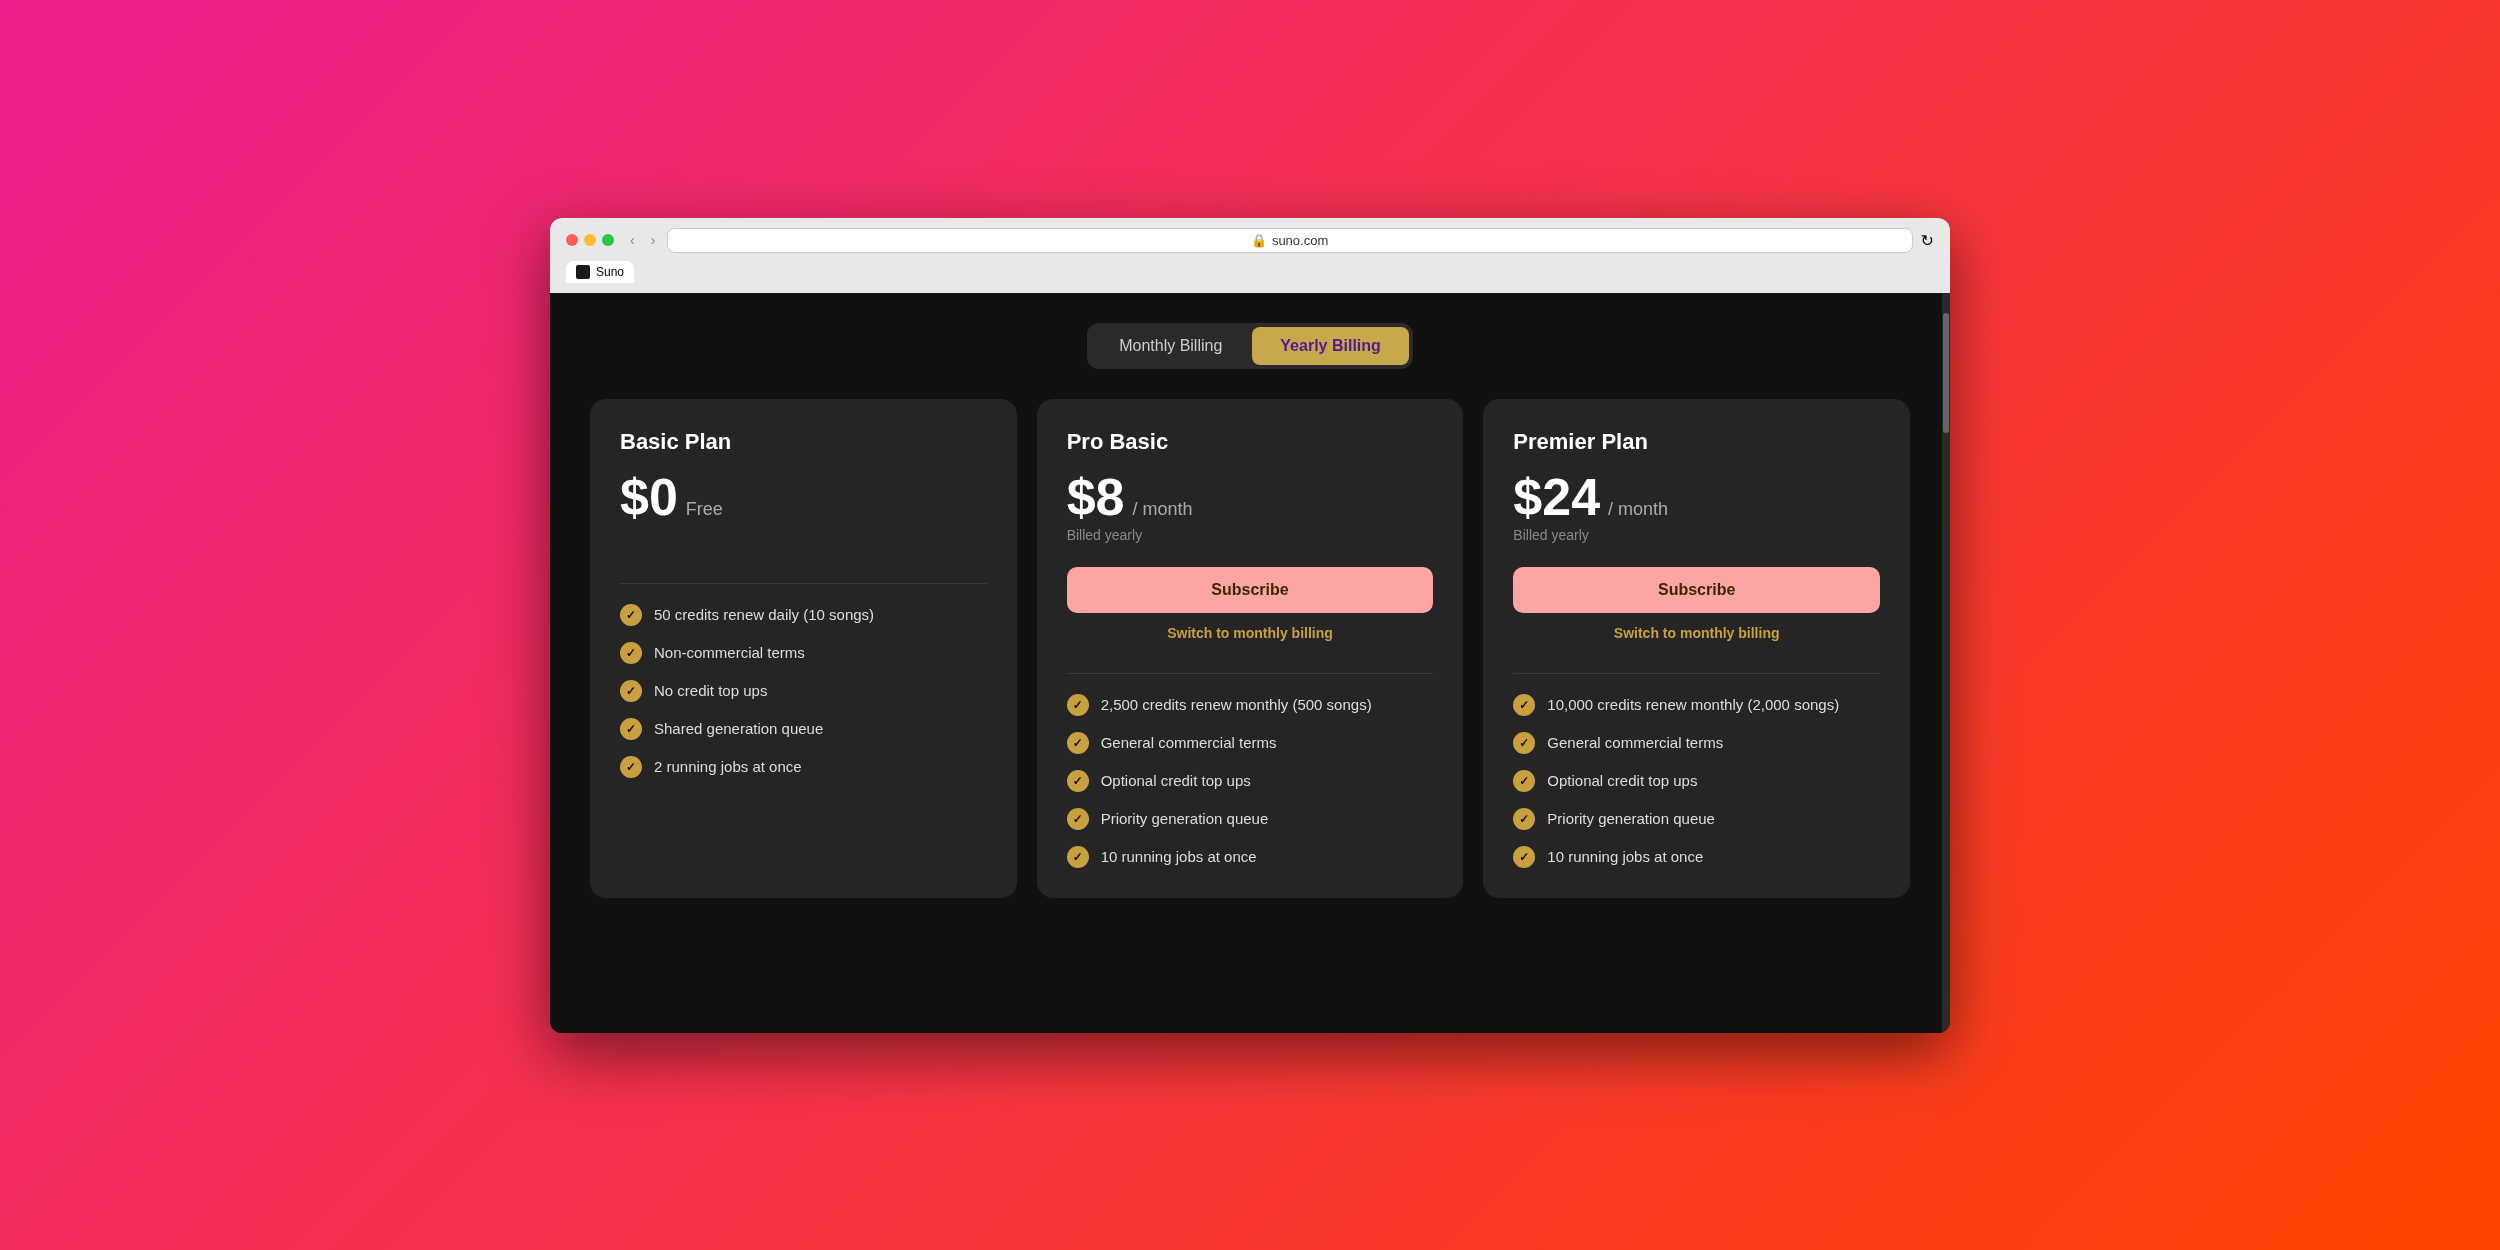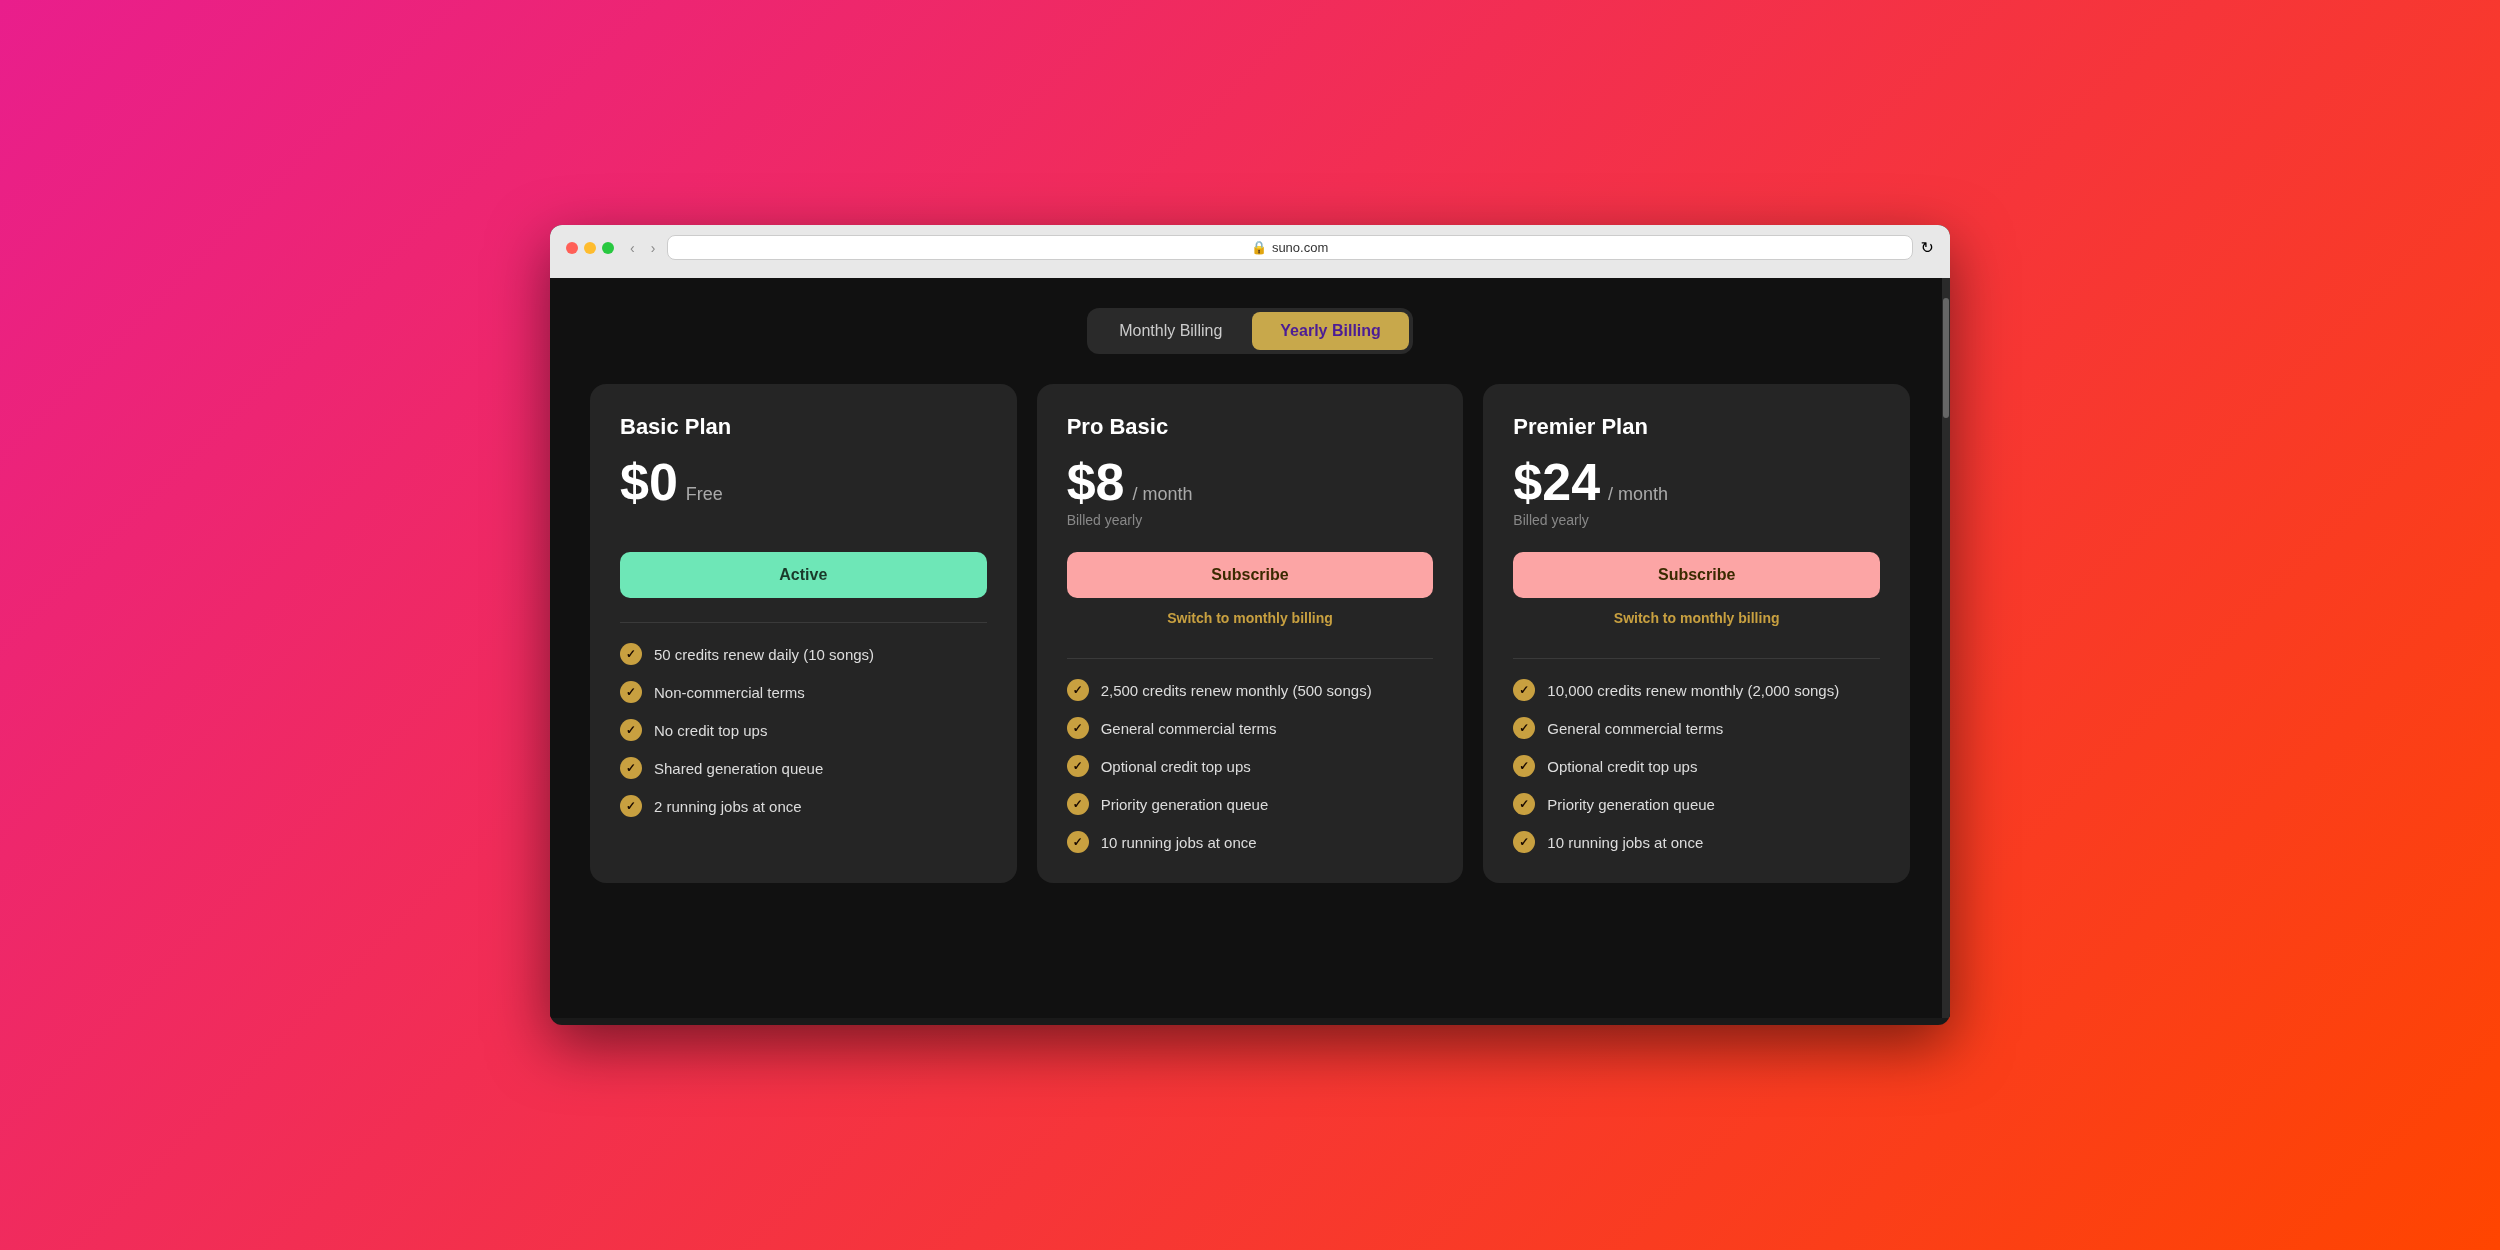--- a/index.html
+++ b/index.html
@@ -317,20 +317,26 @@
         <button class="nav-btn">›</button>
         <div class="address-bar">
           <span>🔒</span>
           <span>suno.com</span>
         </div>
         <div class="address-bar-icons">
           <span>↻</span>
         </div>
       </div>
     </div>
+    <div class="browser-tab-bar">
+      <div class="tab-favicon-area">
+        <span class="suno-icon"></span>
+        <span>Suno</span>
+      </div>
+    </div>
   </div>
 
   <div class="browser-window-inner">
     <div class="main-content">
 
       <div class="billing-toggle">
         <div class="billing-switch">
           <button class="billing-option inactive">Monthly Billing</button>
           <button class="billing-option active">Yearly Billing</button>
         </div>
@@ -338,21 +344,20 @@
 
       <div class="plans-grid">
 
         <div class="plan-card">
           <div class="plan-name">Basic Plan</div>
           <div class="plan-price-row">
             <span class="plan-price-amount">$0</span>
             <span class="plan-price-label">Free</span>
           </div>
           <div class="plan-billing-note">&nbsp;</div>
-          <button class="btn-active">Active</button>
           <div class="plan-divider"></div>
           <ul class="features-list">
             <li class="feature-item">
               <span class="feature-check">✓</span>
               <span>50 credits renew daily (10 songs)</span>
             </li>
             <li class="feature-item">
               <span class="feature-check">✓</span>
               <span>Non-commercial terms</span>
             </li>

